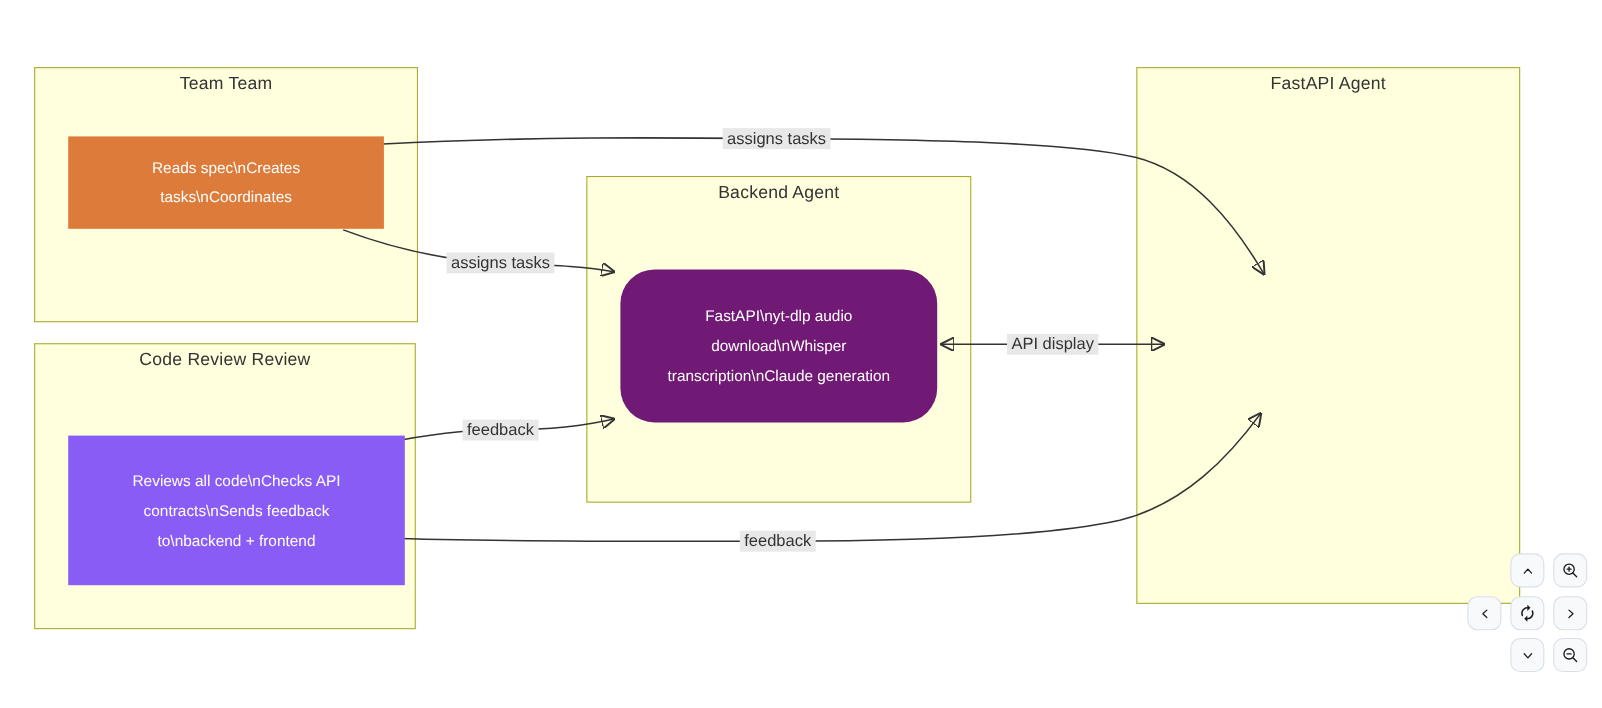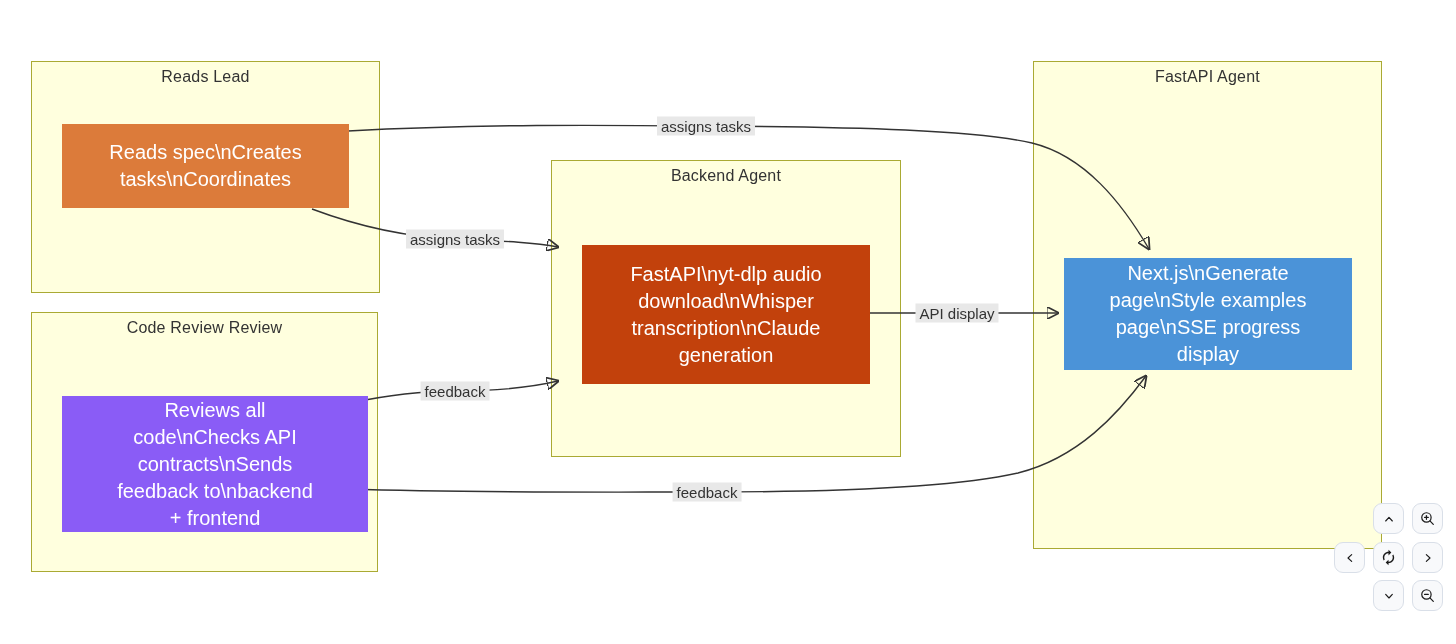--- a/index.html
+++ b/index.html
@@ -6,21 +6,21 @@
   body{width:1456px;height:644px;overflow:hidden;font-family:"Liberation Sans","DejaVu Sans",sans-serif;}
   .stage{position:relative;width:1456px;height:644px;background:#ffffff;}
 
   
   .cluster{position:absolute;border:1px solid #aaaa33;background:#ffffde;}
   .cluster-title{position:absolute;top:6px;left:0;width:100%;text-align:center;
     font-size:16px;color:#333333;letter-spacing:.2px;}
 
   
   .node{position:absolute;z-index:3;display:flex;align-items:center;justify-content:center;
-    color:#ffffff;font-size:20px;line-height:27px;text-align:center;}
+    color:#ffffff;font-size:14px;line-height:27px;text-align:center;}
   .node-text{display:inline-block;}
 
   
   #edges{position:absolute;left:0;top:0;z-index:2;}
   #edges path{fill:none;stroke:#333333;stroke-width:1.4;}
 
   
   .edge-label{position:absolute;z-index:4;transform:translate(-50%,-50%);
     background:#e8e8e8;color:#333333;font-size:15px;padding:1px 4px;white-space:nowrap;}
 
@@ -30,45 +30,42 @@
     display:flex;align-items:center;justify-content:center;cursor:pointer;padding:0;}
   .ctrl-btn svg{display:block;}
   .ico-stroke{fill:none;stroke:#1a1a1a;stroke-width:1.7;stroke-linecap:round;stroke-linejoin:round;}
 </style>
 </head>
 <body>
 
 <div class="stage">
 
   <div class="cluster" style="left:31px;top:61px;width:347px;height:230px;">
-    <div class="cluster-title">Reads Lead</div>
+    <div class="cluster-title">Team Team</div>
     <div class="node" style="left: 30px; top: 62px; width: 287px; height: 84px; background: rgb(220, 123, 58); color: rgb(255, 255, 255);">
       <div class="node-text" style="max-width:225px;">Reads spec\nCreates tasks\nCoordinates</div>
     </div>
   </div>
 
   <div class="cluster" style="left:31px;top:312px;width:345px;height:258px;">
     <div class="cluster-title">Code Review Review</div>
     <div class="node" style="left: 30px; top: 83px; width: 306px; height: 136px; background: rgb(138, 92, 246); color: rgb(255, 255, 255);">
       <div class="node-text" style="max-width:205px;">Reviews all code\nChecks API contracts\nSends feedback to\nbackend + frontend</div>
     </div>
   </div>
 
-  <div class="cluster" style="left:551px;top:160px;width:348px;height:295px;">
+  <div class="cluster" style="left:533px;top:160px;width:348px;height:295px;">
     <div class="cluster-title">Backend Agent</div>
-    <div class="node" style="left: 30px; top: 84px; width: 288px; height: 139px; background: #c2410c; color: rgb(255, 255, 255);">
+    <div class="node" style="left: 30px; top: 84px; width: 288px; height: 139px; background: #701a75; color: rgb(255, 255, 255); border-radius: 31px;">
       <div class="node-text" style="max-width:212px;">FastAPI\nyt-dlp audio download\nWhisper transcription\nClaude generation</div>
     </div>
   </div>
 
   <div class="cluster" style="left:1033px;top:61px;width:347px;height:486px;">
     <div class="cluster-title">FastAPI Agent</div>
-    <div class="node" style="left: 30px; top: 196px; width: 288px; height: 112px; background: rgb(75, 147, 216); color: rgb(255, 255, 255);">
-      <div class="node-text" style="max-width:212px;">Next.js\nGenerate page\nStyle examples page\nSSE progress display</div>
-    </div>
   </div>
 
   <svg id="edges" width="1456" height="644" viewBox="0 0 1456 644">
     <defs>
       <marker id="arrow" viewBox="0 0 10 10" refX="9" refY="5" markerWidth="9" markerHeight="9" orient="auto-start-reverse">
         <path d="M0 0 L10 5 L0 10 z" fill="#333333" stroke="none"></path>
       </marker>
     </defs>
     <path d="M 348 131 C 480 124, 600 125, 706 126 C 860 127, 975 130, 1032 143 C 1085 156, 1122 203, 1149 249" marker-end="url(#arrow)"></path>
     <path d="M 312 209 C 360 227, 405 237, 455 239 C 500 241, 532 242, 558 247" marker-end="url(#arrow)"></path>

